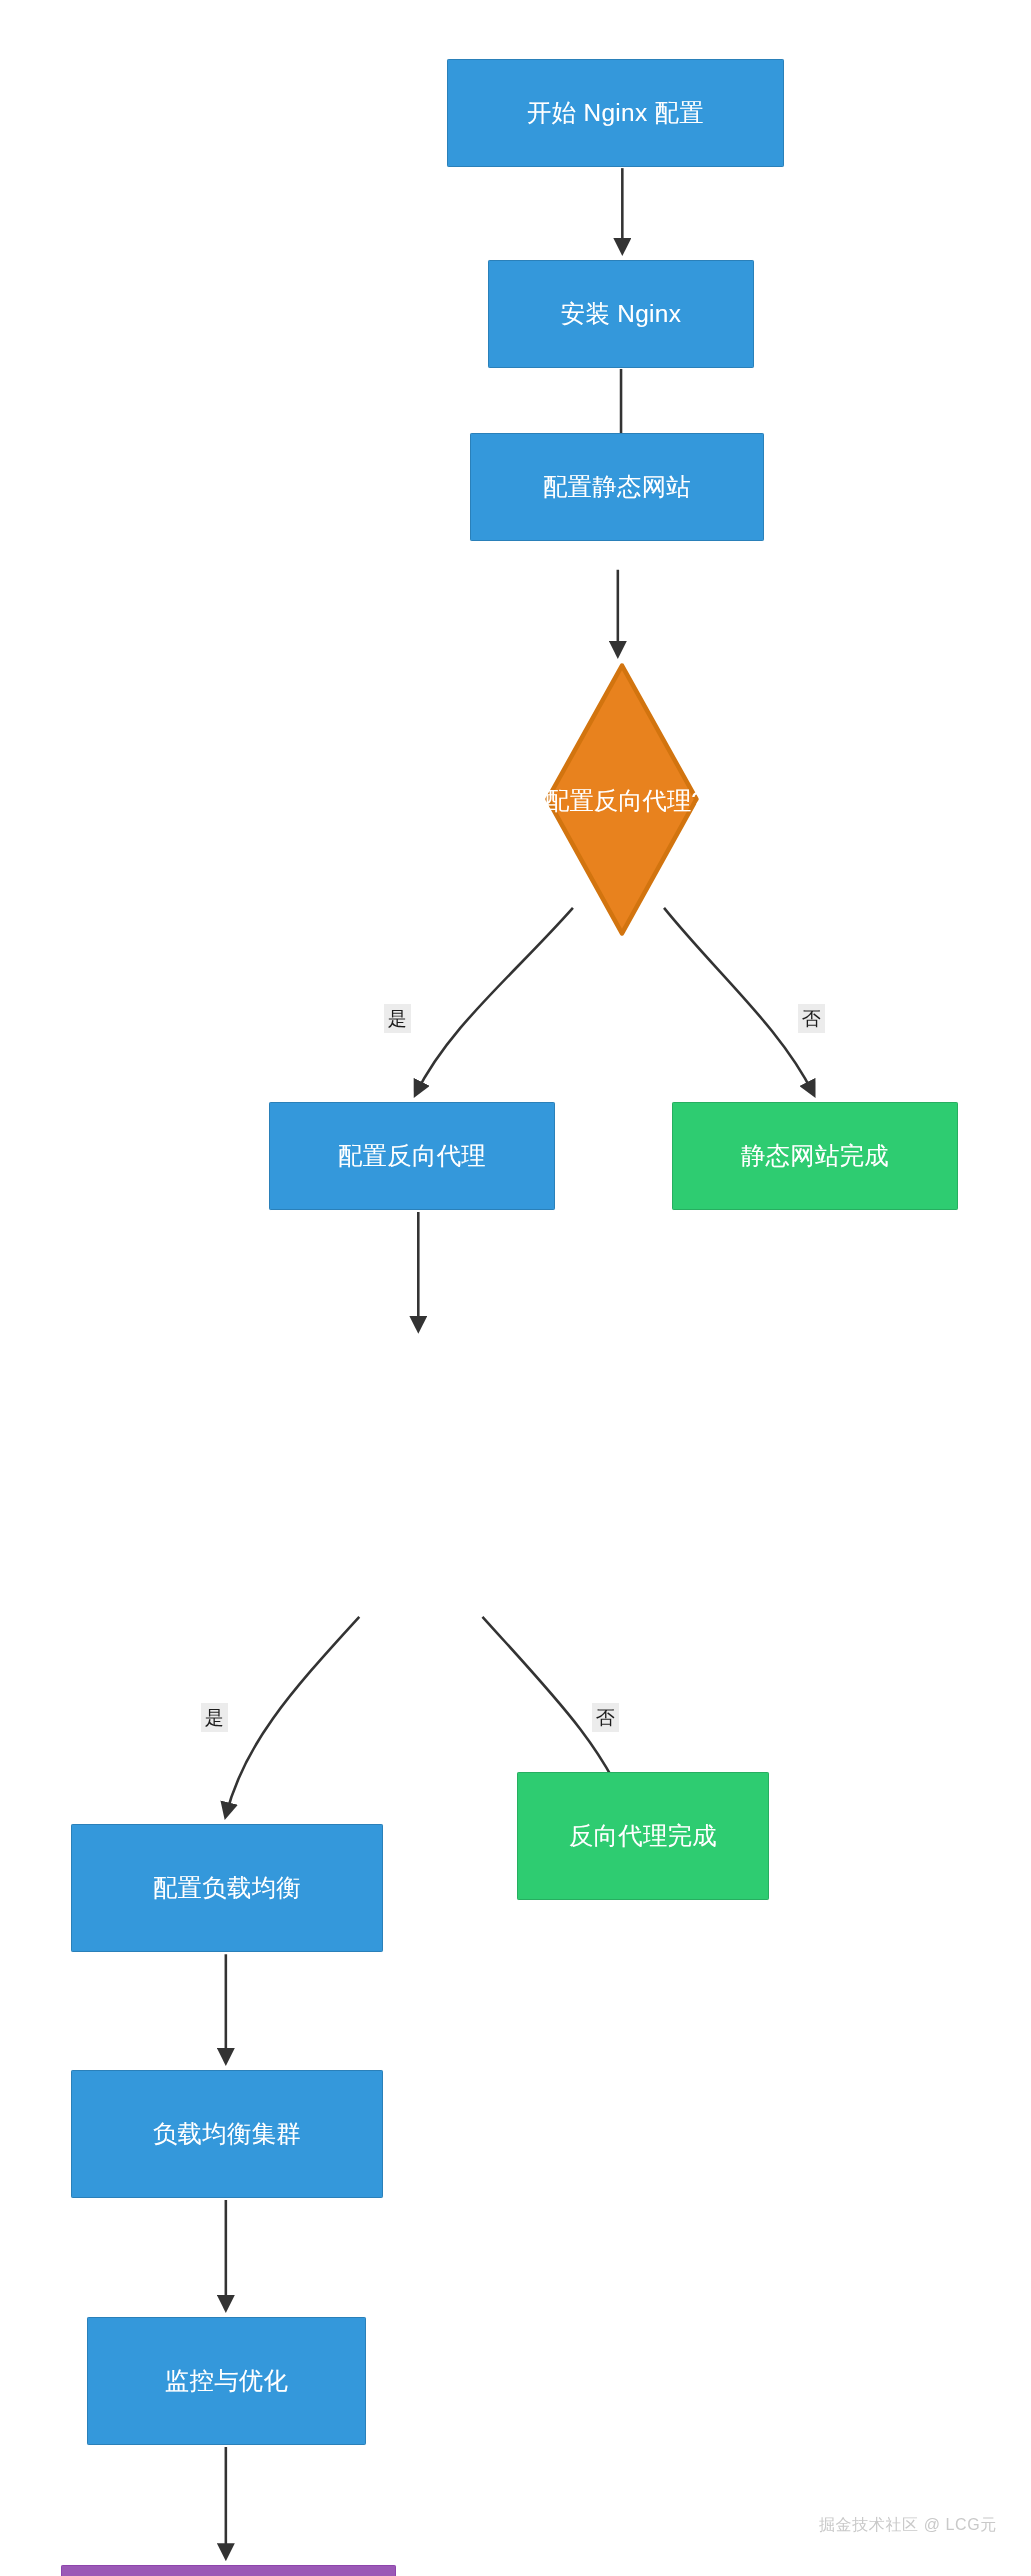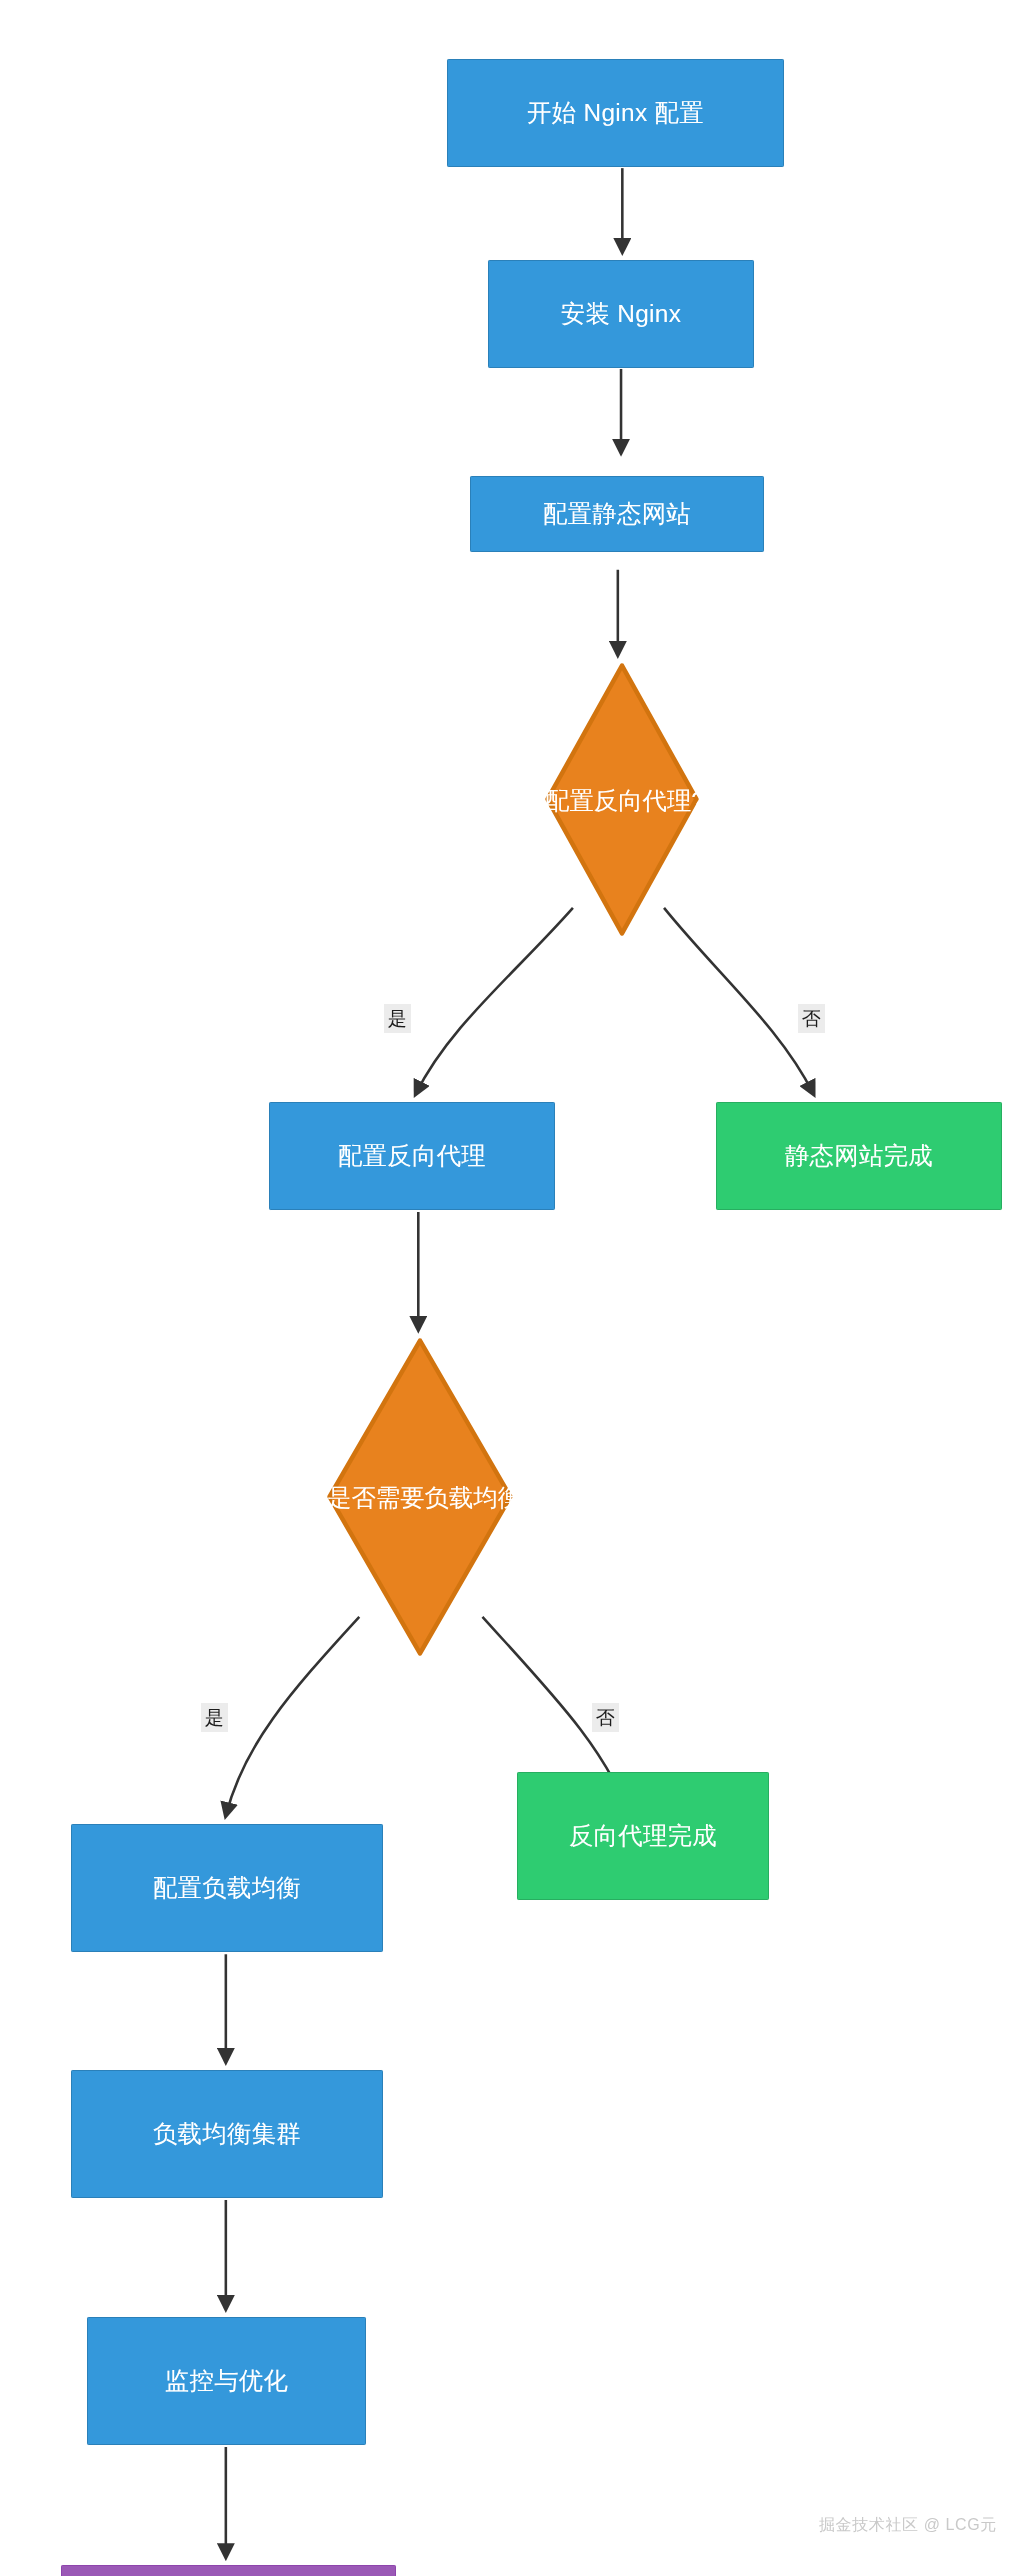--- a/index.html
+++ b/index.html
@@ -118,45 +118,39 @@
   </svg>
 
   <div class="node rect blue" style="left:447px;top:59px;width:337px;height:108px;">
     <span class="label">开始 Nginx 配置</span>
   </div>
 
   <div class="node rect blue" style="left:488px;top:260px;width:266px;height:108px;">
     <span class="label">安装 Nginx</span>
   </div>
 
-  <div class="node rect blue" style="left:470px;top:476px;width:294px;height:76px;">
+  <div class="node rect blue" style="left:470px;top:433px;width:294px;height:108px;">
     <span class="label">配置静态网站</span>
   </div>
 
   <div class="diamond" style="left:545px;top:663px;width:154px;height:273px;">
     <svg class="shape" viewBox="0 0 240 425" preserveAspectRatio="none" xmlns="http://www.w3.org/2000/svg">
       <polygon points="120,4 236,212 120,421 4,212" fill="#e8821e" stroke="#d2740f" stroke-width="7" stroke-linejoin="round"></polygon>
     </svg>
     <span class="label" style="top:122px;">配置反向代理?</span>
   </div>
 
   <div class="node rect blue" style="left:269px;top:1102px;width:286px;height:108px;">
     <span class="label">配置反向代理</span>
   </div>
 
-  <div class="node rect green" style="left:672px;top:1102px;width:286px;height:108px;margin-left:44px;">
+  <div class="node rect green" style="left:672px;top:1102px;width:286px;height:108px;">
     <span class="label">静态网站完成</span>
   </div>
 
-  <div class="diamond" style="left:327px;top:1338px;width:186px;height:318px;">
-    <svg class="shape" viewBox="0 0 290 495" preserveAspectRatio="none" xmlns="http://www.w3.org/2000/svg">
-      <polygon points="145,4 286,247 145,491 4,247" fill="#e8821e" stroke="#d2740f" stroke-width="7" stroke-linejoin="round"></polygon>
-    </svg>
-    <span class="label" style="top:144px;">是否需要负载均衡?</span>
-  </div>
 
   <div class="node rect blue" style="left:71px;top:1824px;width:312px;height:128px;">
     <span class="label">配置负载均衡</span>
   </div>
 
   <div class="node rect green" style="left:475px;top:1772px;width:252px;height:128px;margin-left:42px;">
     <span class="label">反向代理完成</span>
   </div>
 
   <div class="node rect blue" style="left:71px;top:2070px;width:312px;height:128px;">

